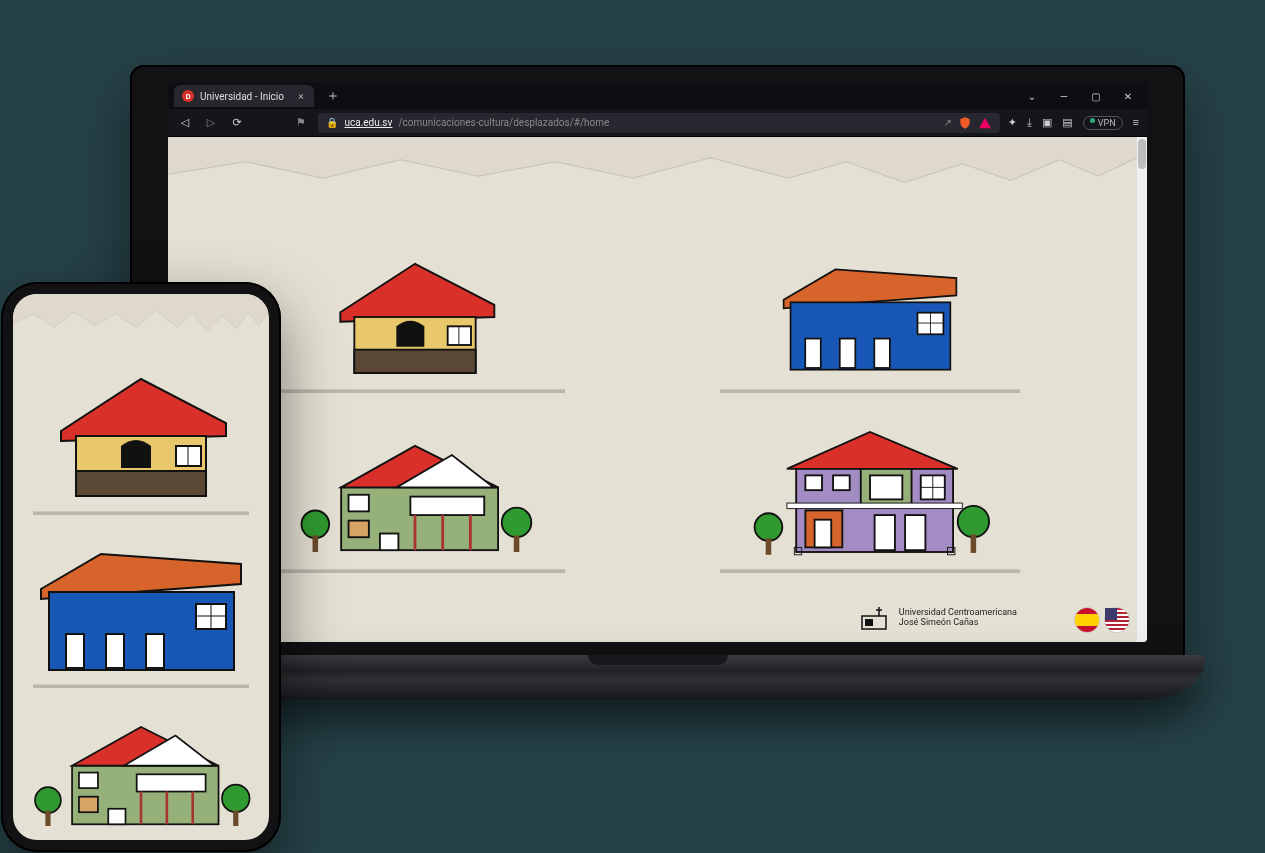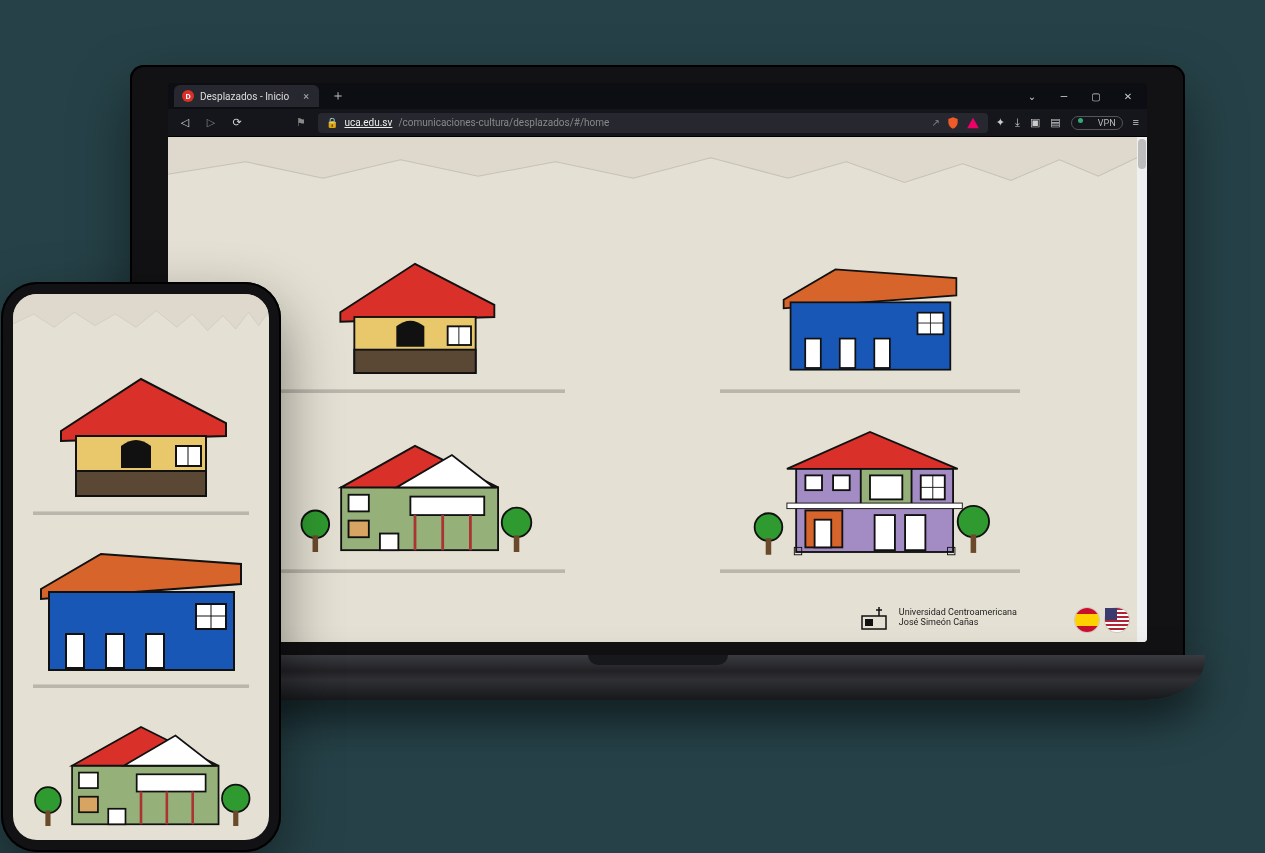--- a/index.html
+++ b/index.html
@@ -81,21 +81,21 @@
   .navbtn{width:18px;text-align:center;color:#888;}
   .navbtn.enabled{color:#ddd;}
   .urlbox{
     flex:1;height:20px;background:#27282f;border-radius:4px;
     display:flex;align-items:center;padding:0 8px;gap:6px;font-size:10px;color:#888;
   }
   .url-domain{color:#eee;text-decoration:underline;}
   .url-right{margin-left:auto;display:flex;gap:6px;align-items:center;}
   .shield{width:14px;height:14px;}
   .ext-icons{display:flex;gap:10px;align-items:center;color:#ccc;font-size:11px;}
-  .vpn{border:1px solid #555;border-radius:10px;padding:1px 6px;font-size:9px;color:#bbb;display:flex;align-items:flex-start;gap:15px;}
+  .vpn{border:1px solid #555;border-radius:10px;padding:1px 6px;font-size:9px;color:#bbb;display:flex;align-items:flex-start;gap:3px;}
   .vpn-dot{width:5px;height:5px;border-radius:50%;background:#3a7;}
 
   
   .viewport{
     flex:1;background:#e4e0d3;position:relative;overflow:hidden;
   }
   .scrollbar{position:absolute;right:0;top:0;bottom:0;width:10px;background:#f0f0f0;}
   .scrollbar-thumb{position:absolute;left:1px;right:1px;top:2px;height:30px;background:#bdbdbd;border-radius:4px;}
   .torn{
     position:absolute;left:0;right:10px;top:0;height:62px;
@@ -222,21 +222,21 @@
 
 <div class="laptop">
   <div class="laptop-screen-bezel">
     <div class="laptop-inner">
 
       <div class="browser">
 
         <div class="tabbar">
           <div class="tab">
             <span class="tab-favicon">D</span>
-            <span>Desplazados - Inicio</span>
+            <span>Universidad - Inicio</span>
             <span class="tab-close">×</span>
           </div>
           <span class="tab-new">＋</span>
           <div class="winctrls">
             <span class="winbtn">⌄</span>
             <span class="winbtn">—</span>
             <span class="winbtn">▢</span>
             <span class="winbtn">✕</span>
           </div>
         </div>

